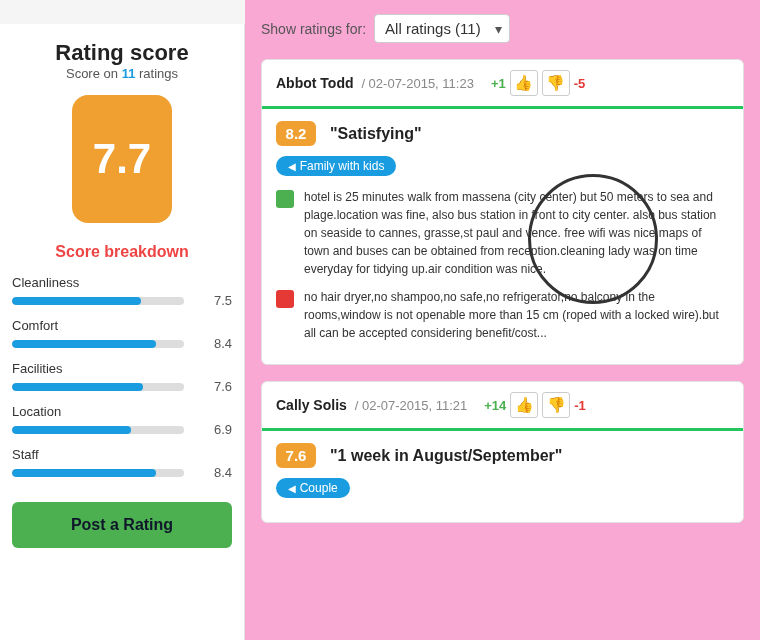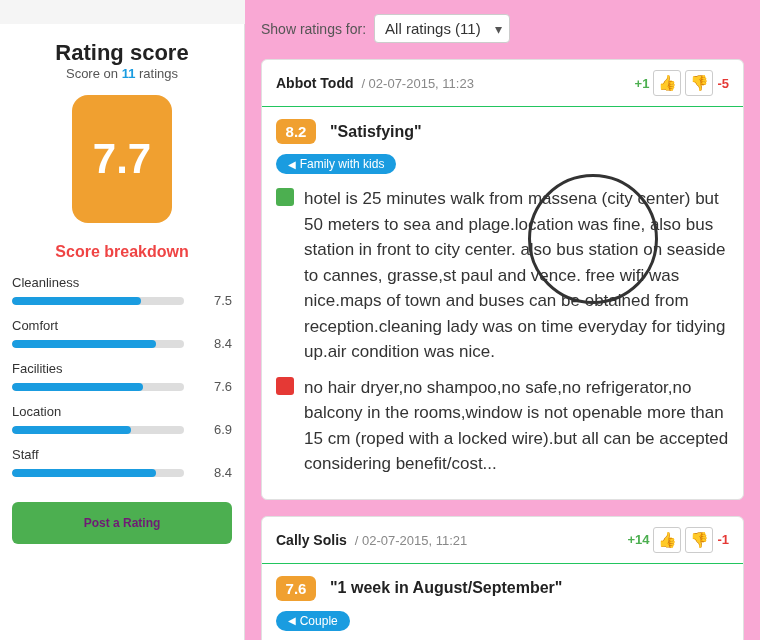--- a/index.html
+++ b/index.html
@@ -101,25 +101,25 @@
       color: #555;
       min-width: 26px;
       text-align: right;
     }
 
     .post-rating-btn {
       display: block;
       width: 100%;
       margin-top: 22px;
       background: #4caf50;
-      color: #701a75;
+      color: #0f172a;
       border: none;
       border-radius: 6px;
       padding: 14px 0;
-      font-size: 12px;
+      font-size: 16px;
       font-weight: bold;
       cursor: pointer;
       text-align: center;
     }
 
     
     .right-panel {
       flex: 1;
       background: #f9a8d4;
       padding: 14px 16px;
@@ -172,23 +172,24 @@
       background: #fff;
       border: 1px solid #e0e0e0;
       border-radius: 6px;
       margin-bottom: 16px;
       overflow: hidden;
     }
 
     .review-header {
       display: flex;
       align-items: center;
-      justify-content: space-between;
+      justify-content: flex-start;
       padding: 10px 14px;
-      border-bottom: 1px solid #22c55e;
+      border-bottom: 3px solid #22c55e;
+      gap: 17px;
     }
 
     .reviewer-name {
       font-weight: bold;
       color: #222;
       font-size: 14px;
     }
 
     .review-date {
       color: #888;
@@ -276,21 +277,21 @@
 
     .tag::before {
       content: '◀';
       font-size: 10px;
     }
 
     .review-text-block {
       display: flex;
       gap: 10px;
       margin-bottom: 10px;
-      font-size: 17px;
+      font-size: 12px;
       color: #333;
       line-height: 1.5;
     }
 
     .review-icon-pos {
       width: 18px;
       height: 18px;
       background: #4caf50;
       border-radius: 3px;
       flex-shrink: 0;

